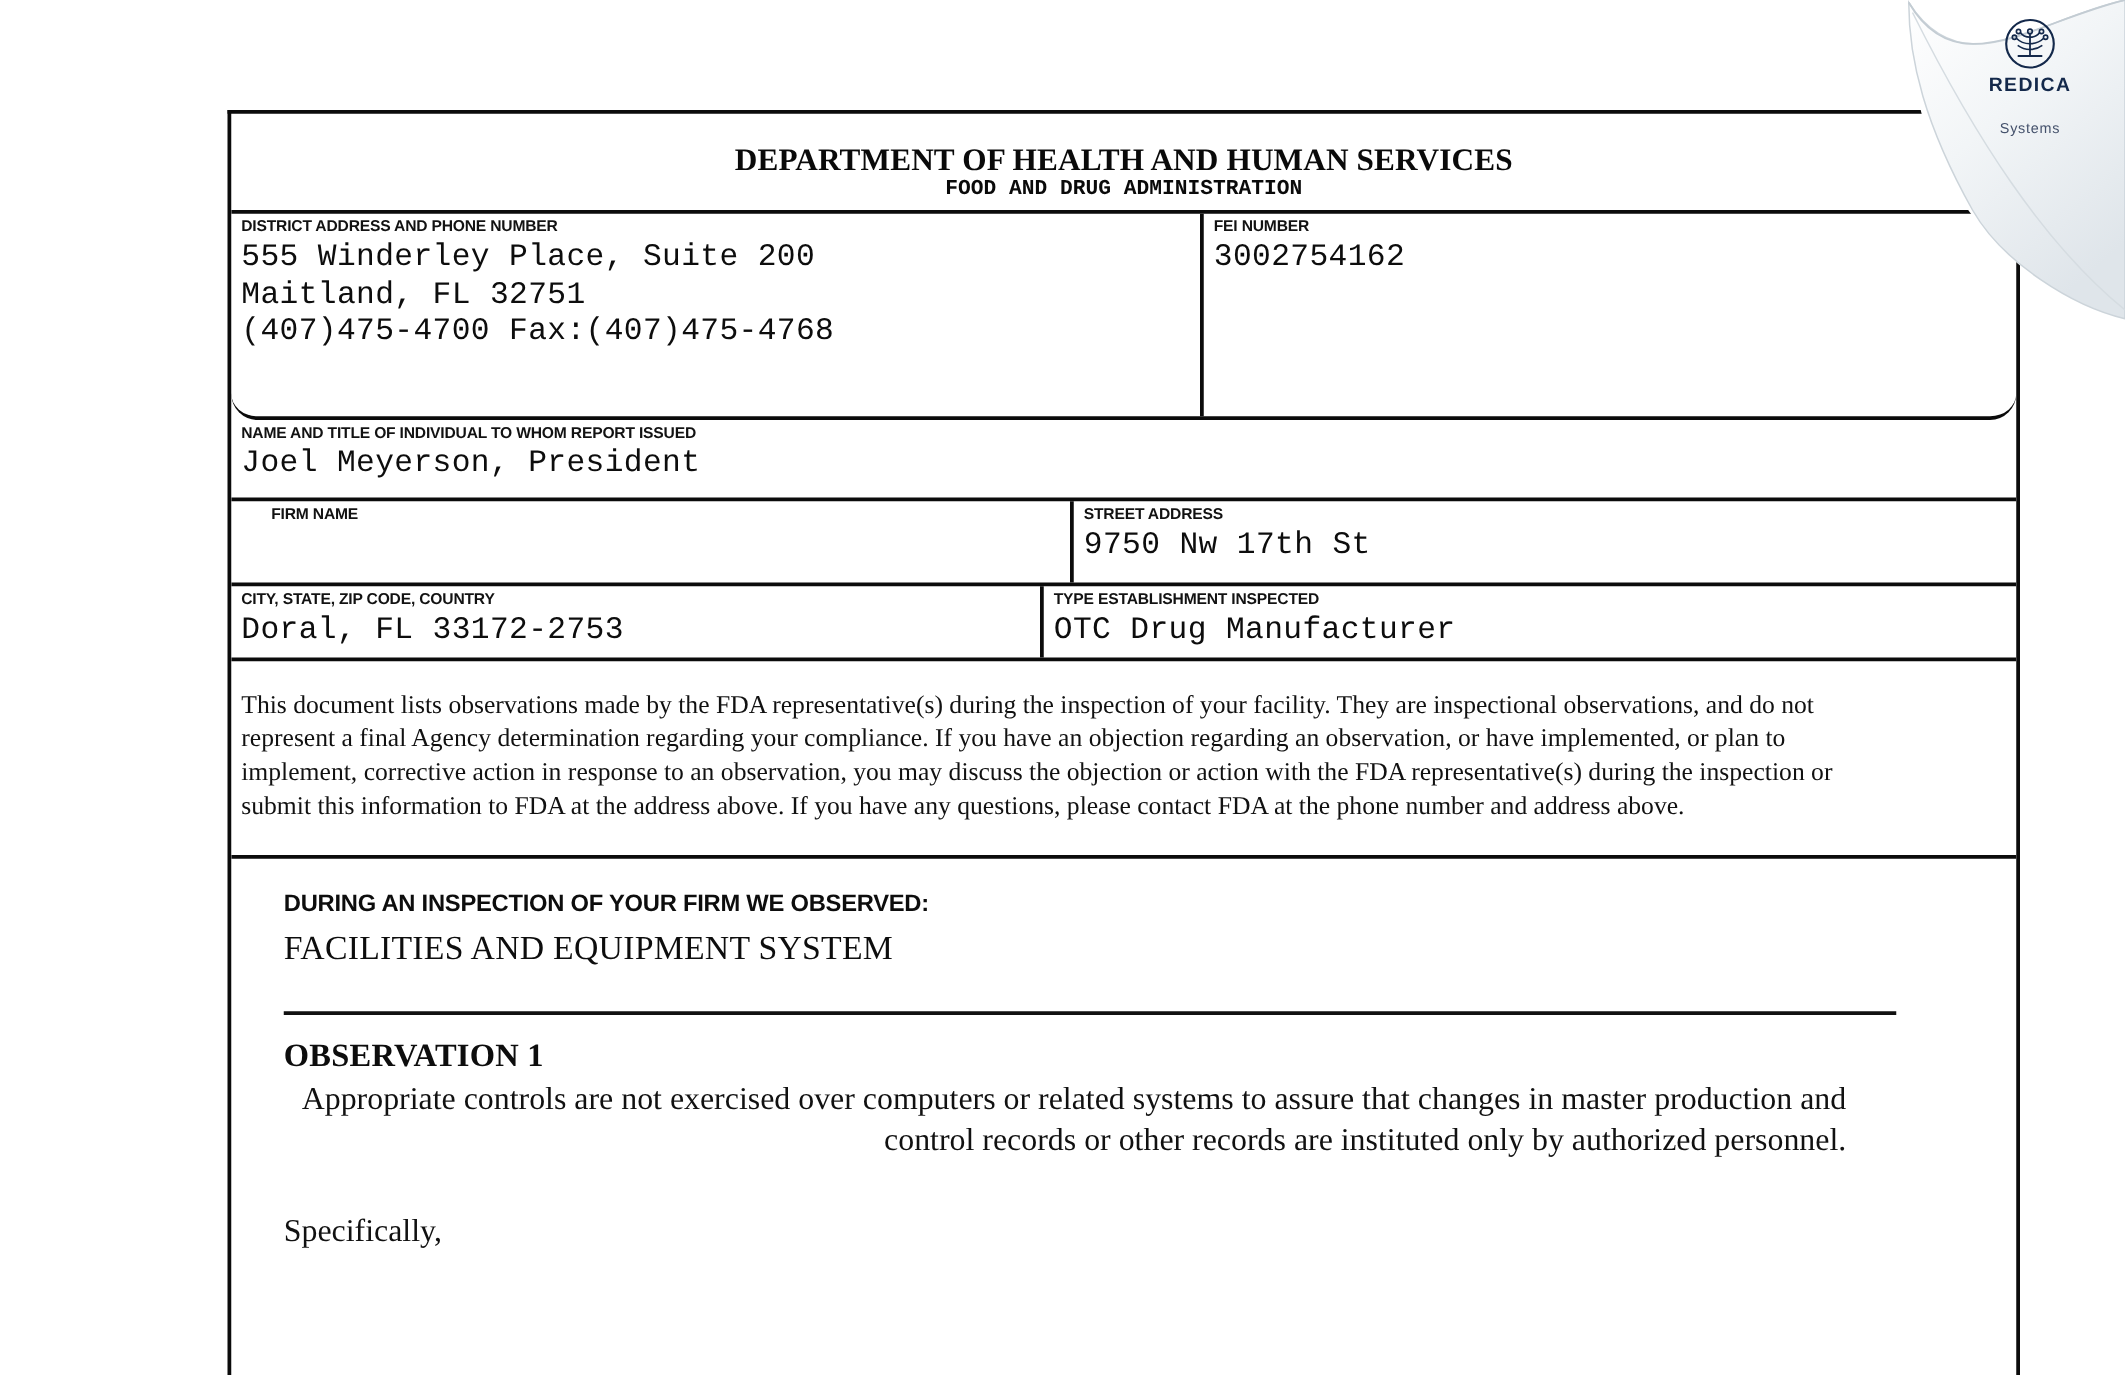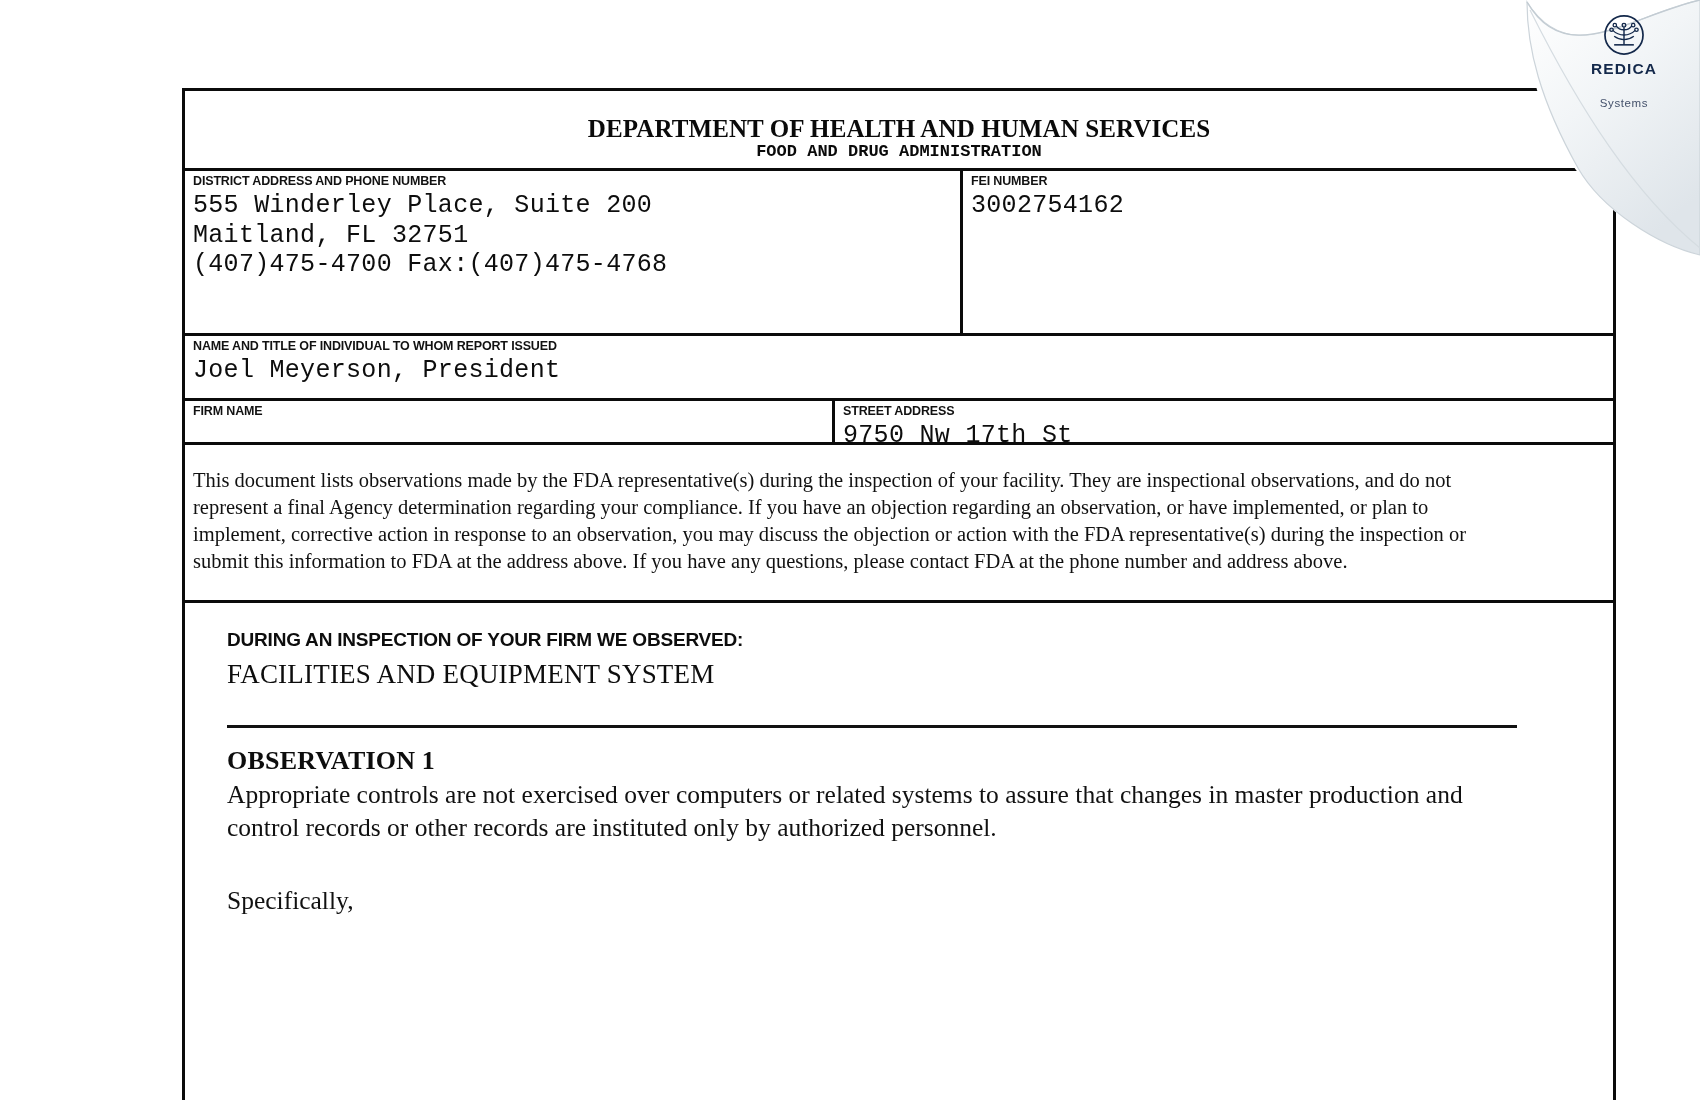--- a/index.html
+++ b/index.html
@@ -73,30 +73,30 @@
     font-size: 25px;
     line-height: 1.19;
     color: #0d0d0d;
     white-space: pre;
     letter-spacing: 0.3px;
     margin-top: 2px;
   }
   .bdr-r { border-right: 3px solid #0b0b0b; }
   .bdr-b { border-bottom: 3px solid #0b0b0b; }
 
-  .row-addr { height: 165px; }
+  .row-addr { height: 165px; border-radius: 21px; }
   .cell-district { width: 778px; }
   .cell-right-col { width: 650px; display: flex; flex-direction: column; }
   .cell-dates { height: 56px; }
   .cell-fei { flex: 1; }
 
   .row-name { height: 65px; }
   .cell-name { width: 100%; }
 
-  .row-firm { height: 44px; }
+  .row-firm { height: 68px; padding-left: 24px; }
   .cell-firm { width: 650px; }
   .cell-street { flex: 1; }
 
   .row-city { height: 60px; }
   .cell-city { width: 650px; }
   .cell-type { flex: 1; }
 
   
   .disclaimer-block {
     border-bottom: 3px solid #0b0b0b;
@@ -142,20 +142,21 @@
     margin-top: 18px;
     letter-spacing: 0.2px;
   }
   .obs-text {
     font-family: "Liberation Serif", serif;
     font-size: 25.5px;
     line-height: 1.3;
     color: #111111;
     margin-top: 2px;
     max-width: 1250px;
+    text-align: right;
   }
   .obs-specifically {
     font-family: "Liberation Serif", serif;
     font-size: 25.5px;
     line-height: 1.3;
     color: #111111;
     margin-top: 40px;
   }
 
   
@@ -232,20 +233,30 @@
     <div class="row row-firm bdr-b">
       <div class="cell cell-firm bdr-r">
         <div class="cell-label">FIRM NAME</div>
       </div>
       <div class="cell cell-street">
         <div class="cell-label">STREET ADDRESS</div>
         <div class="cell-value">9750 Nw 17th St</div>
       </div>
     </div>
 
+    <div class="row row-city bdr-b">
+      <div class="cell cell-city bdr-r">
+        <div class="cell-label">CITY, STATE, ZIP CODE, COUNTRY</div>
+        <div class="cell-value">Doral, FL 33172-2753</div>
+      </div>
+      <div class="cell cell-type">
+        <div class="cell-label">TYPE ESTABLISHMENT INSPECTED</div>
+        <div class="cell-value">OTC Drug Manufacturer</div>
+      </div>
+    </div>
 
     <div class="disclaimer-block">
       <div class="disclaimer-text">This document lists observations made by the FDA representative(s) during the inspection of your facility. They are inspectional observations, and do not represent a final Agency determination regarding your compliance. If you have an objection regarding an observation, or have implemented, or plan to implement, corrective action in response to an observation, you may discuss the objection or action with the FDA representative(s) during the inspection or submit this information to FDA at the address above. If you have any questions, please contact FDA at the phone number and address above.</div>
     </div>
 
     <div class="obs-block">
       <div class="obs-intro">DURING AN INSPECTION OF YOUR FIRM WE OBSERVED:</div>
       <div class="system-name">FACILITIES AND EQUIPMENT SYSTEM</div>
 
       <div class="obs-divider"></div>

